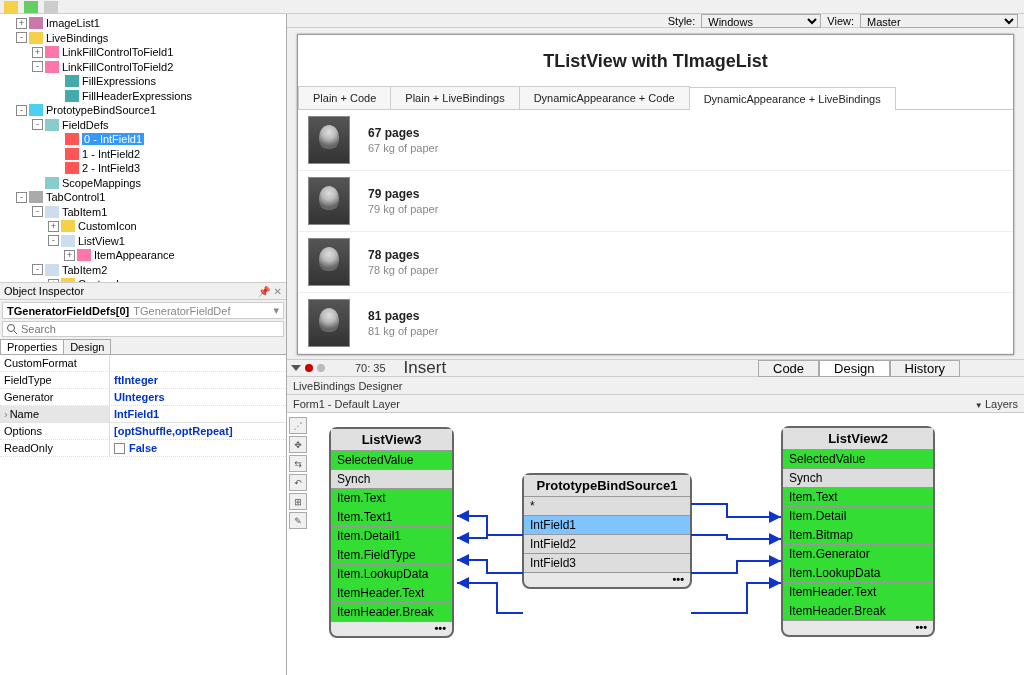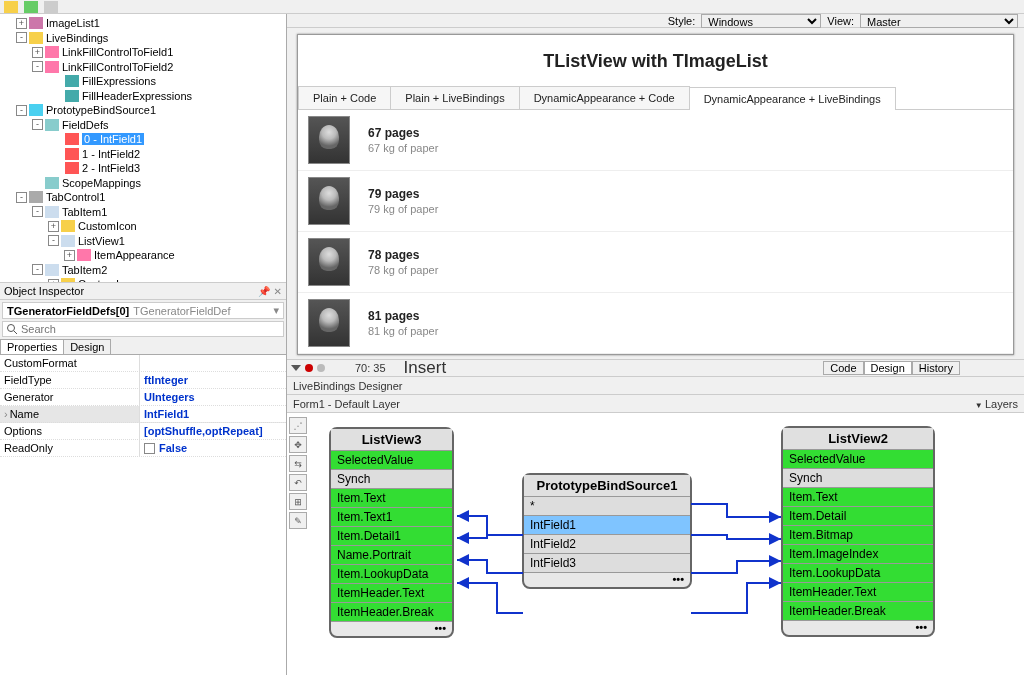--- a/index.html
+++ b/index.html
@@ -32,21 +32,21 @@
 .oi-combo .dd { color: #888; }
 .search-row { display: flex; align-items: center; background: #fff; border: 1px solid #ccc; margin: 0 2px 2px 2px; padding: 1px 3px; }
 .search-row .mag { width: 12px; height: 12px; margin-right: 3px; }
 .search-row input { border: none; outline: none; flex: 1; font-size: 11px; color: #888; }
 .oi-tabs { display: flex; background: #f0f0f0; border-bottom: 1px solid #aaa; }
 .oi-tab { border: 1px solid #aaa; border-bottom: none; padding: 1px 6px; margin-right: -1px; background: #f0f0f0; cursor: default; font-size: 11px; }
 .oi-tab.active { background: #fff; }
 .prop-grid { background: #fff; flex: 1; overflow: auto; }
 .prop-row { display: flex; border-bottom: 1px dotted #ddd; height: 17px; align-items: stretch; }
 .prop-row.sel { background: #e6e6e6; }
-.prop-name { width: 140px; padding: 1px 4px; border-right: 1px solid #ddd; color: #000; display: flex; align-items: center; }
+.prop-name { width: 110px; padding: 1px 4px; border-right: 1px solid #ddd; color: #000; display: flex; align-items: center; }
 .prop-name.expand::before { content: '›'; color: #888; margin-right: 2px; }
 .prop-val { flex: 1; padding: 1px 4px; color: #0033cc; font-weight: bold; display: flex; align-items: center; }
 .prop-val .cb { width: 11px; height: 11px; border: 1px solid #888; margin-right: 4px; background: #fff; }
 
 
 .rt-top { height: 14px; background: #f0f0f0; border-bottom: 1px solid #ccc; display: flex; align-items: center; justify-content: flex-end; padding-right: 6px; gap: 6px; }
 .rt-top label { color: #000; font-size: 11px; }
 .rt-top select { height: 14px; font-size: 11px; border: 1px solid #aaa; padding: 0 2px; }
 .sel-style { width: 120px; }
 .sel-view { width: 158px; }
@@ -68,21 +68,21 @@
 
 
 .status-bar { height: 18px; background: #f0f0f0; border-top: 1px solid #ccc; border-bottom: 1px solid #ccc; display: flex; align-items: center; gap: 4px; padding: 0 4px; }
 .status-bar .tri { width: 0; height: 0; border-left: 5px solid transparent; border-right: 5px solid transparent; border-top: 6px solid #555; }
 .status-bar .dot-r { width: 8px; height: 8px; border-radius: 4px; background: #c00; }
 .status-bar .dot-g { width: 8px; height: 8px; border-radius: 4px; background: #bbb; }
 .status-bar .pos { margin-left: 26px; color: #333; font-size: 11px; }
 .status-bar .ins { margin-left: 14px; color: #333; font-size: 17px; }
 .status-bar .spacer { flex: 1; }
 .code-tabs { display: flex; margin-right: 60px; }
-.code-tab { border: 1px solid #aaa; padding: 0 6px; background: #f0f0f0; font-size: 11px; }
+.code-tab { border: 1px solid #aaa; padding: 0 14px; background: #f0f0f0; font-size: 13px; }
 .code-tab.active { background: #fff; }
 
 
 .lb-head { height: 18px; background: #f0f0f0; border-bottom: 1px solid #ccc; display: flex; align-items: center; padding: 0 6px; color: #333; font-size: 11px; }
 .lb-sub { height: 18px; background: #f0f0f0; border-bottom: 1px solid #ccc; display: flex; align-items: center; padding: 0 6px; color: #333; font-size: 11px; }
 .lb-sub .spacer { flex: 1; }
 .lb-sub .layers { color: #333; font-size: 11px; }
 .lb-sub .layers::before { content: '▼ '; font-size: 8px; }
 
 .lb-canvas { flex: 1; background: #fff; position: relative; overflow: hidden; }
@@ -372,42 +372,42 @@
         <span>✎</span>
       </div>
 
       <div class="lb-node" id="node-lv3" style="left:42px; top:14px; width:125px;">
           <div class="hdr">ListView3</div>
           <div class="field green">SelectedValue</div>
           <div class="field gray">Synch</div>
           <div class="field green">Item.Text</div>
           <div class="field green">Item.Text1</div>
           <div class="field green">Item.Detail1</div>
-          <div class="field green">Name.Portrait</div>
+          <div class="field green">Item.FieldType</div>
           <div class="field green">Item.LookupData</div>
           <div class="field green">ItemHeader.Text</div>
           <div class="field green">ItemHeader.Break</div>
           <div class="dots">•••</div>
         </div>
       <div class="lb-node" id="node-pbs" style="left:235px; top:60px; width:170px;">
           <div class="hdr">PrototypeBindSource1</div>
           <div class="field gray">*</div>
           <div class="field blue">IntField1</div>
           <div class="field gray">IntField2</div>
           <div class="field gray">IntField3</div>
           <div class="dots">•••</div>
         </div>
       <div class="lb-node" id="node-lv2" style="left:494px; top:13px; width:154px;">
           <div class="hdr">ListView2</div>
           <div class="field green">SelectedValue</div>
           <div class="field gray">Synch</div>
           <div class="field green">Item.Text</div>
           <div class="field green">Item.Detail</div>
           <div class="field green">Item.Bitmap</div>
-          <div class="field green">Item.ImageIndex</div>
+          <div class="field green">Item.Generator</div>
           <div class="field green">Item.LookupData</div>
           <div class="field green">ItemHeader.Text</div>
           <div class="field green">ItemHeader.Break</div>
           <div class="dots">•••</div>
         </div>
 
       <svg class="wires">
         <defs>
           <marker id="ah" markerWidth="8" markerHeight="8" refX="6" refY="3" orient="auto">
             <path d="M0,0 L6,3 L0,6 Z" class="arrow"></path>

